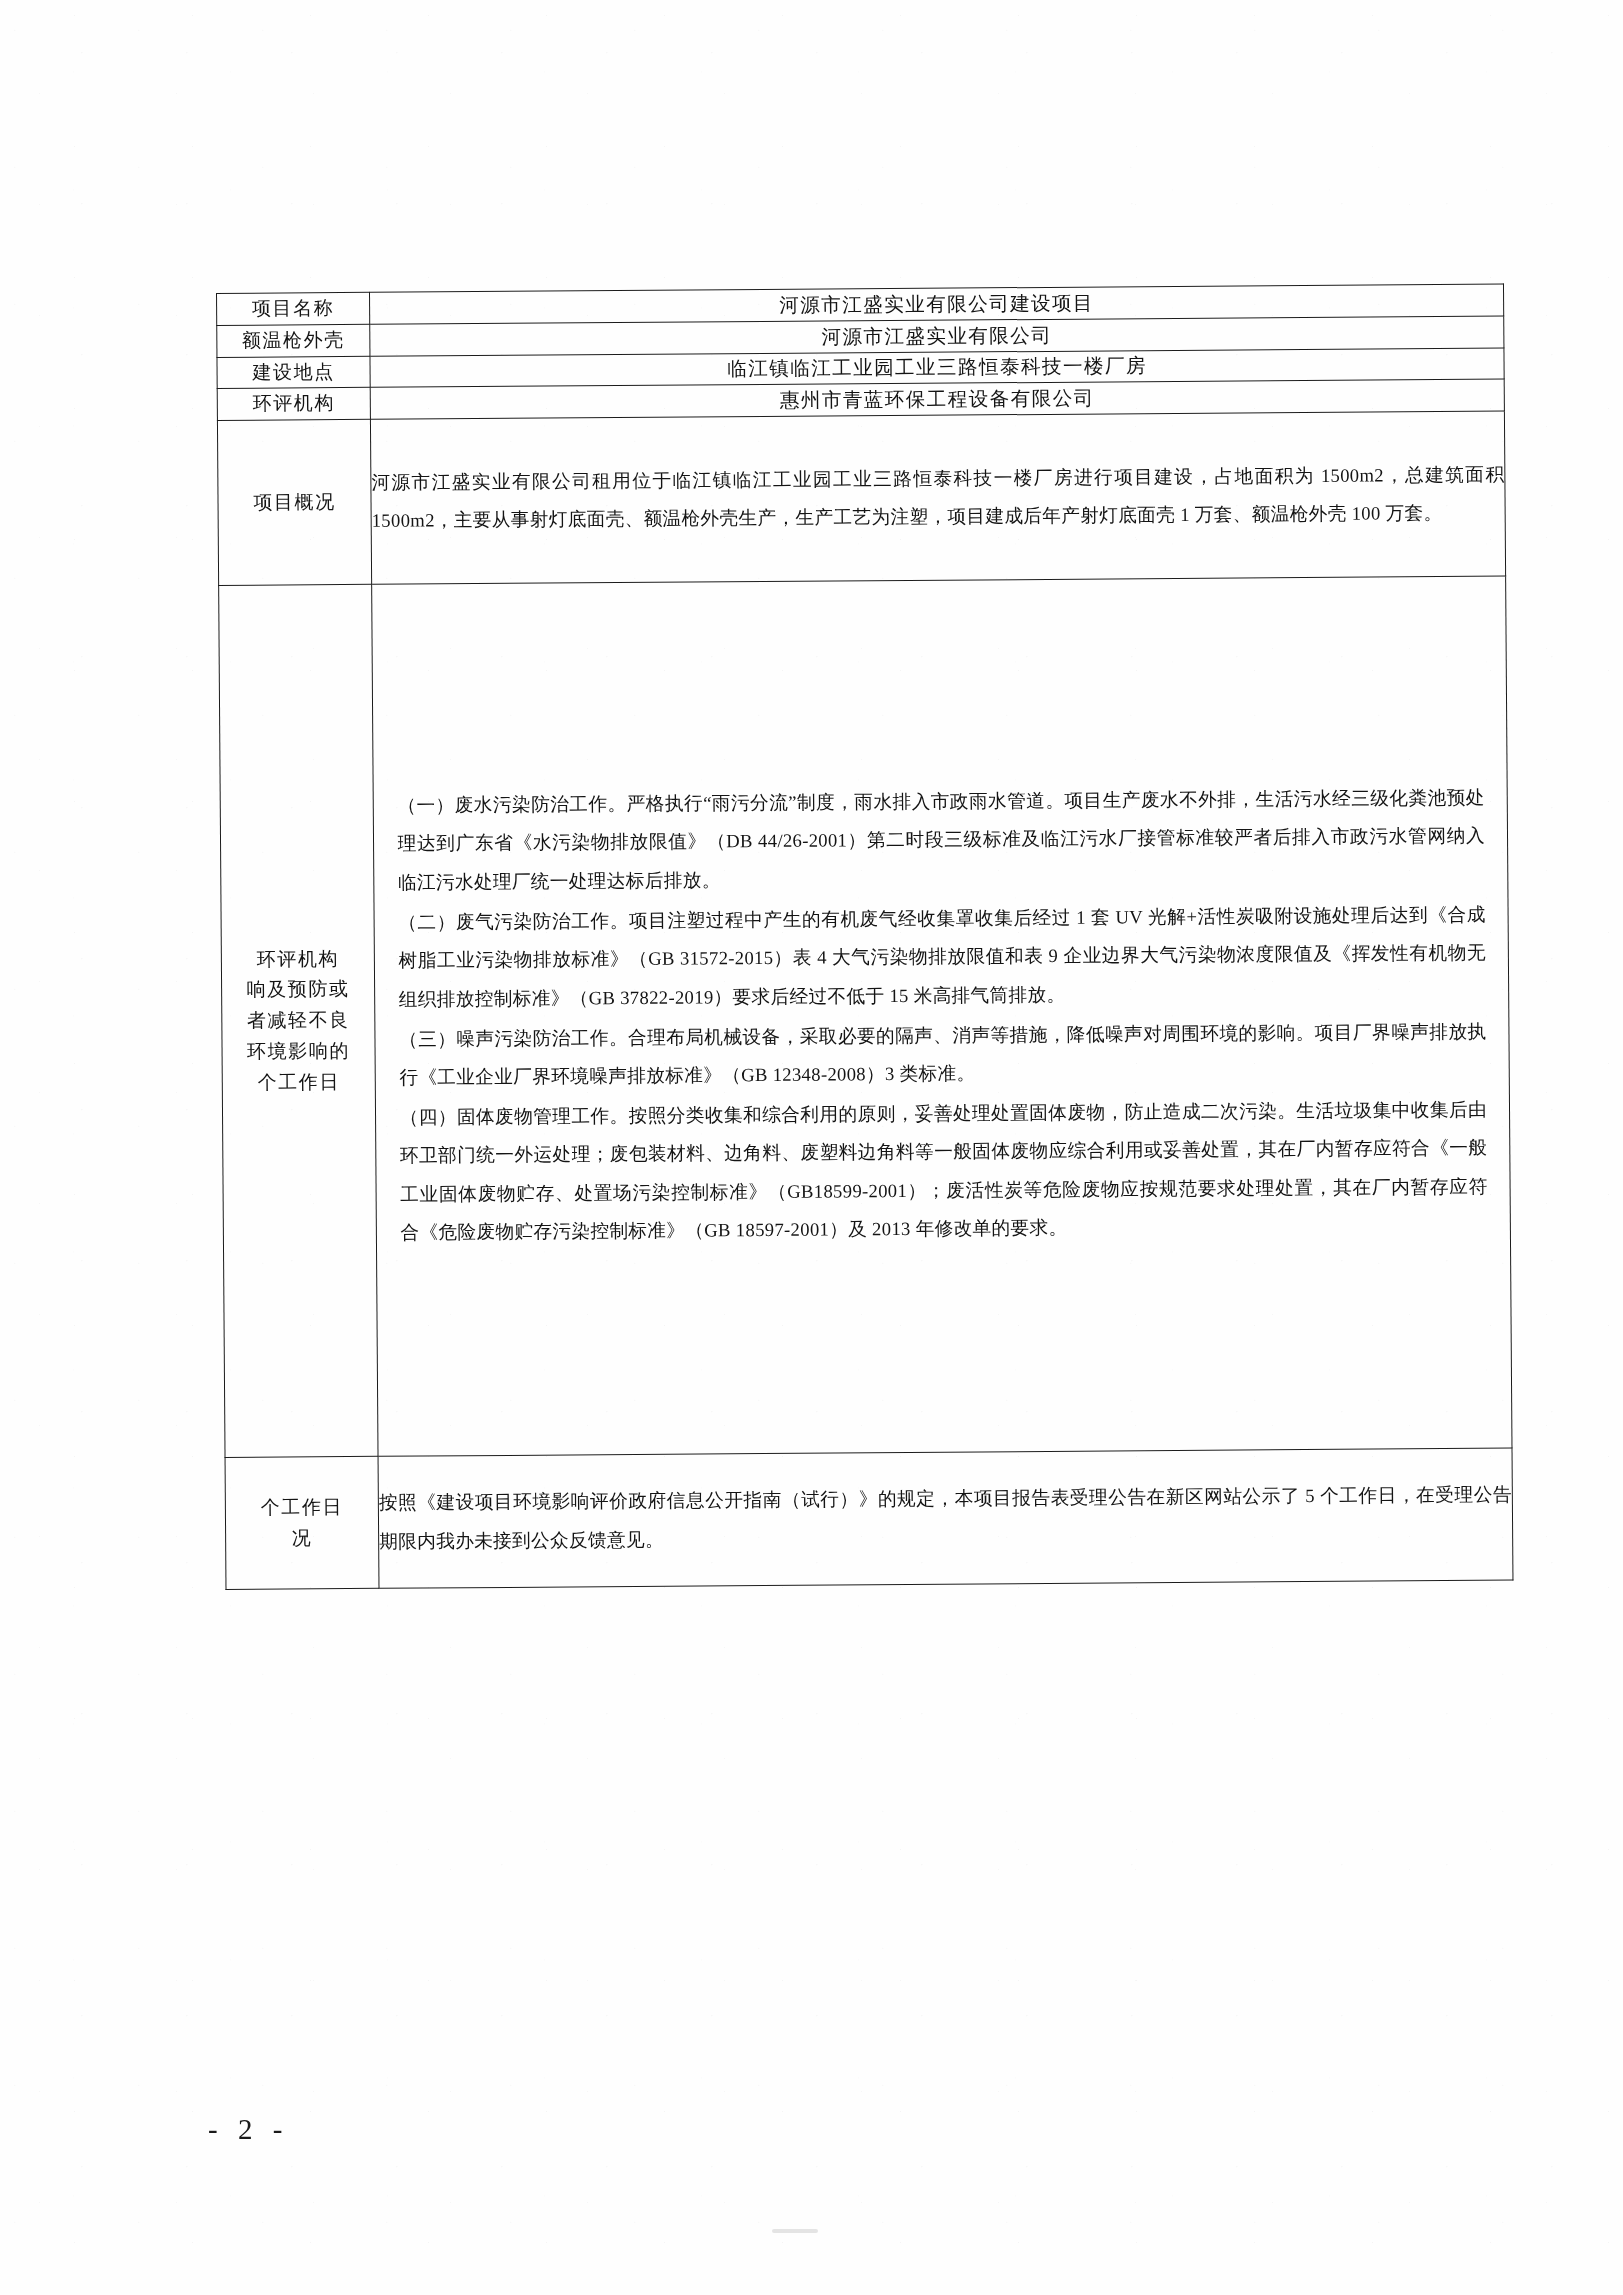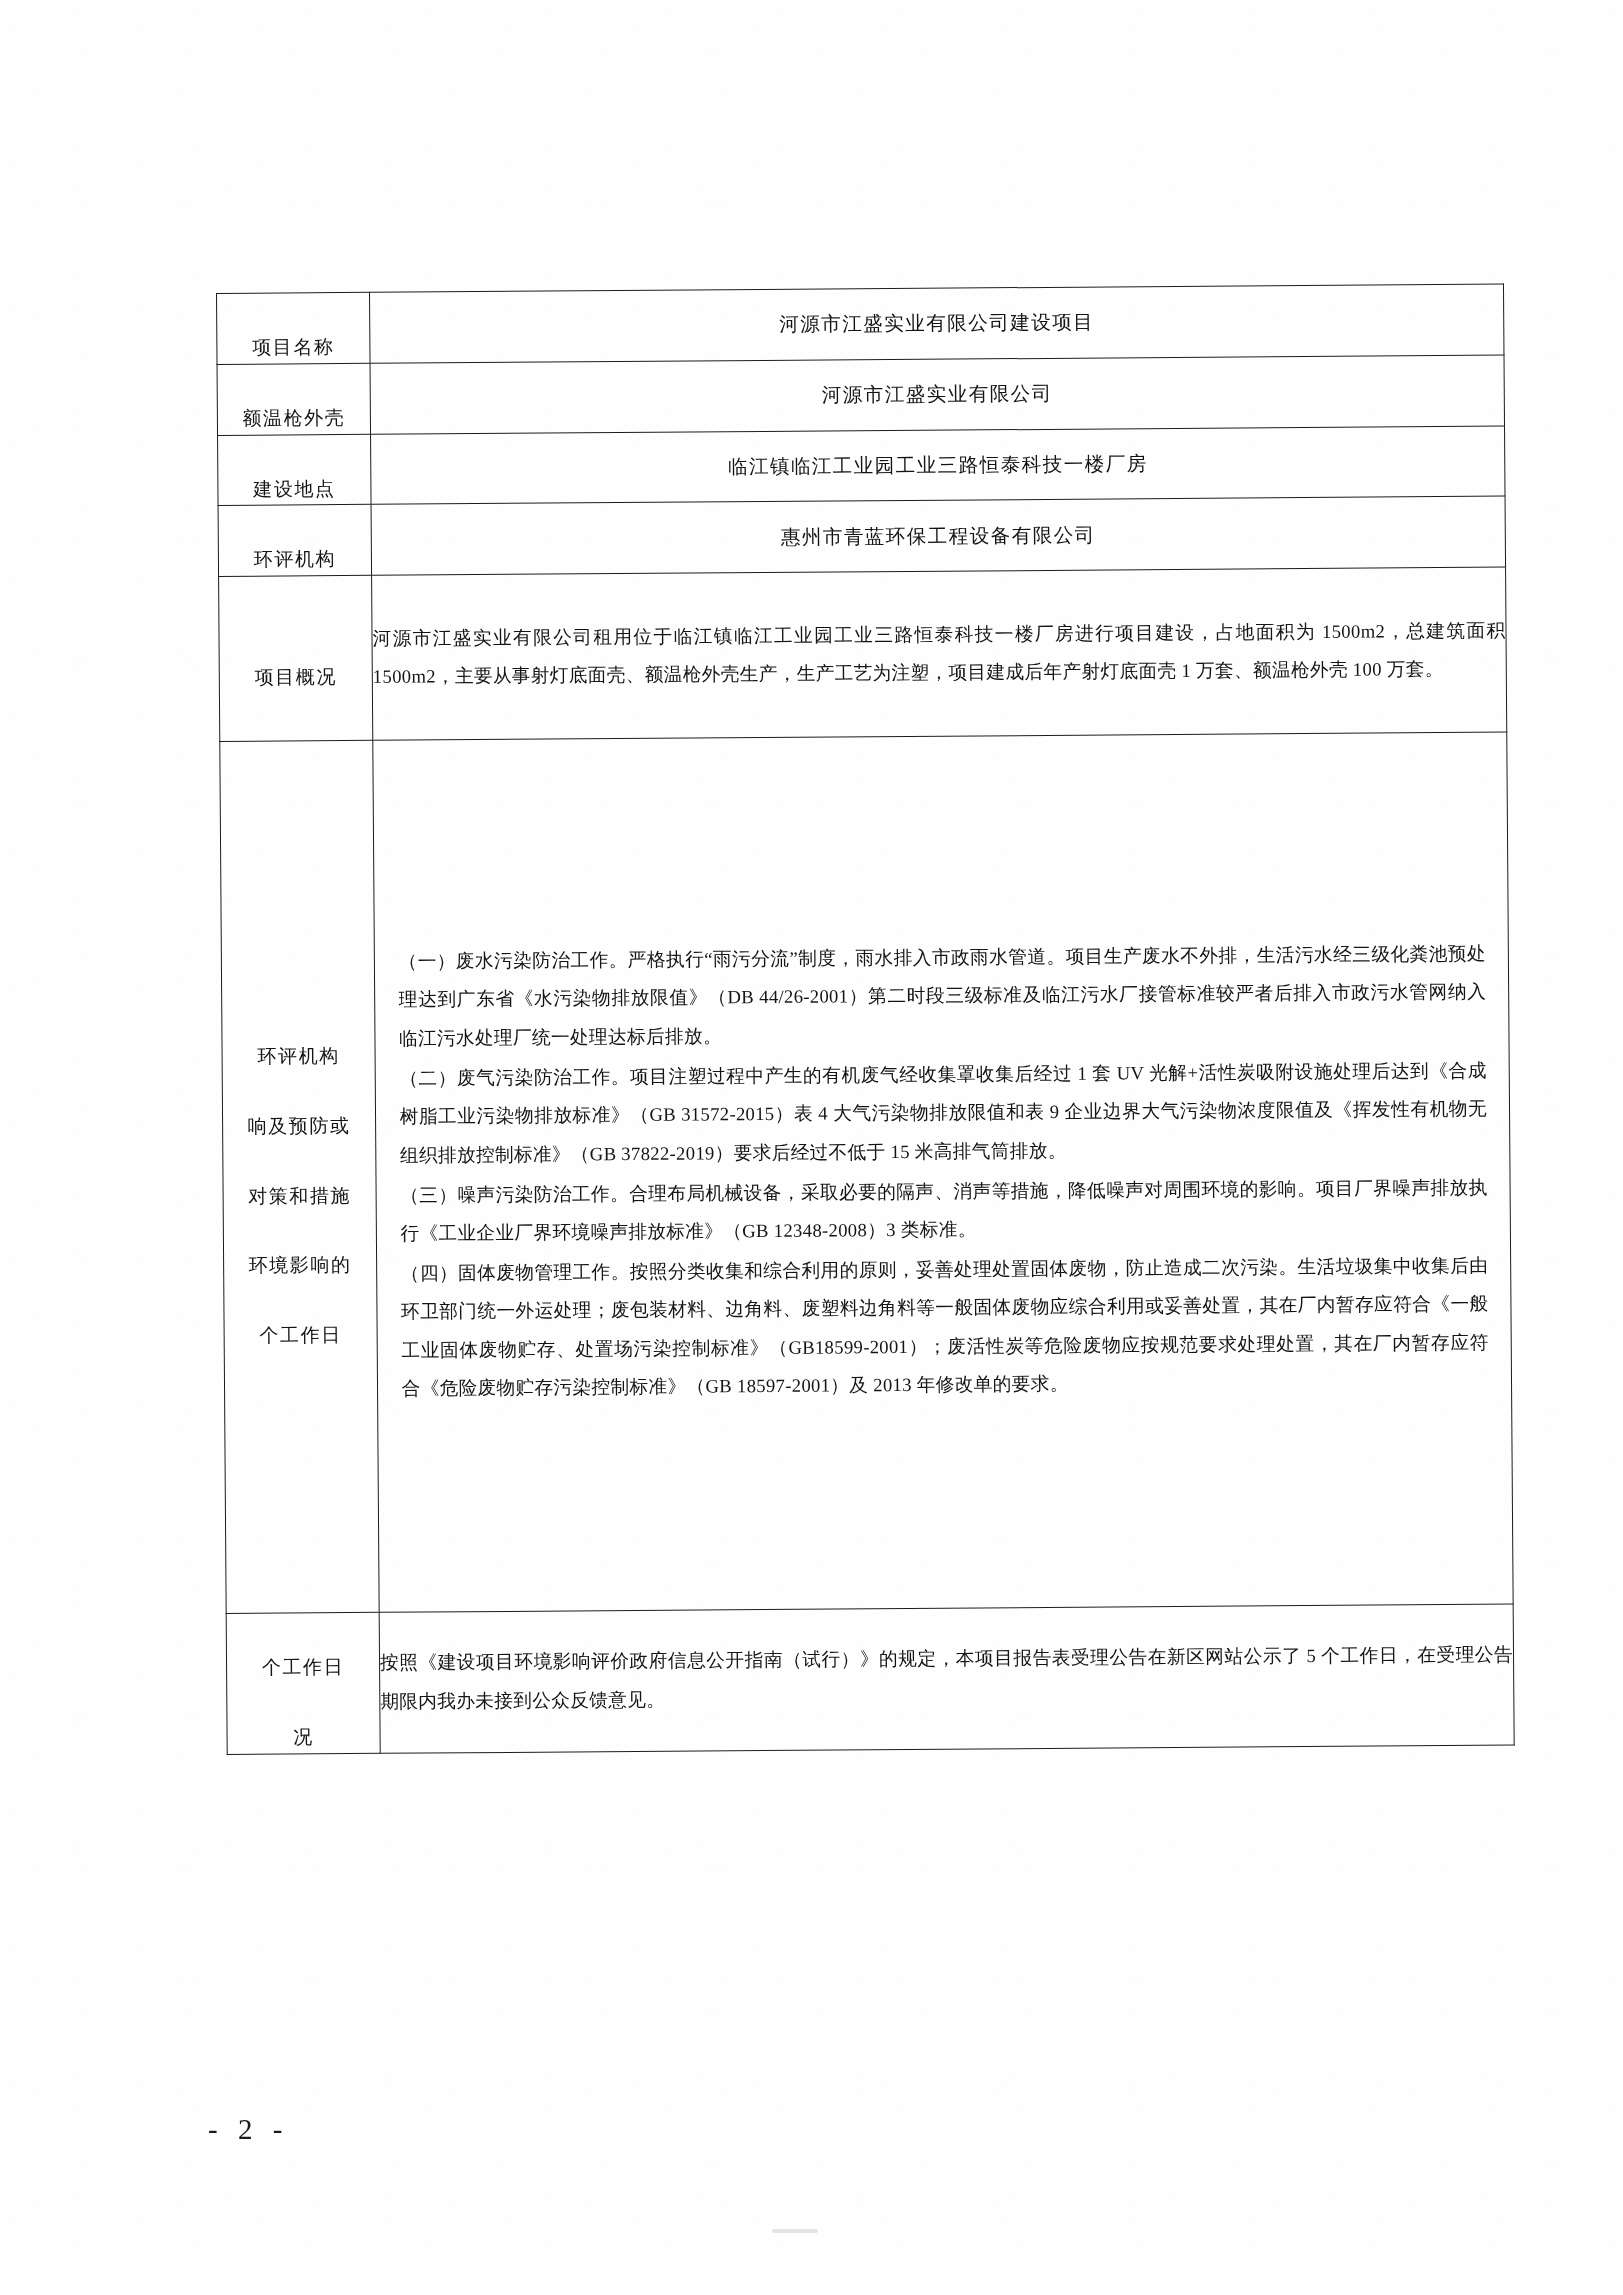--- a/index.html
+++ b/index.html
@@ -63,21 +63,21 @@
 
   
   .label-cell {
     text-align: center;
     font-size: 19px;
     line-height: 1.62;
     letter-spacing: 1.6px;
     color: #141414;
     padding: 9.2px 6.5px;
   }
-  .label-cell .lbl-line { display: block; white-space: nowrap; margin-top: 39px; }
+  .label-cell .lbl-line { display: block; white-space: nowrap; }
 
   
   .value-center {
     text-align: center;
     font-size: 19.6px;
     letter-spacing: 1.4px;
     color: #141414;
     padding: 22px 13px 23.6px 13px;
   }
 
@@ -188,21 +188,21 @@
         </td>
         <td class="value-body summary-cell">
           <p>河源市江盛实业有限公司租用位于临江镇临江工业园工业三路恒泰科技一楼厂房进行项目建设，占地面积为 1500m2，总建筑面积 1500m2，主要从事射灯底面壳、额温枪外壳生产，生产工艺为注塑，项目建成后年产射灯底面壳 1 万套、额温枪外壳 100 万套。</p>
         </td>
       </tr>
 
       <tr>
         <td class="label-cell tall-label">
           <span class="lbl-line">环评机构</span>
           <span class="lbl-line">响及预防或</span>
-          <span class="lbl-line">对策和措施</span>
+          <span class="lbl-line">者减轻不良</span>
           <span class="lbl-line">环境影响的</span>
           <span class="lbl-line">个工作日</span>
         </td>
         <td class="measures-cell">
           <div class="measures-inner">
             <p>（一）废水污染防治工作。严格执行“雨污分流”制度，雨水排入市政雨水管道。项目生产废水不外排，生活污水经三级化粪池预处理达到广东省《水污染物排放限值》（DB 44/26-2001）第二时段三级标准及临江污水厂接管标准较严者后排入市政污水管网纳入临江污水处理厂统一处理达标后排放。</p>
             <p>（二）废气污染防治工作。项目注塑过程中产生的有机废气经收集罩收集后经过 1 套 UV 光解+活性炭吸附设施处理后达到《合成树脂工业污染物排放标准》（GB 31572-2015）表 4 大气污染物排放限值和表 9 企业边界大气污染物浓度限值及《挥发性有机物无组织排放控制标准》（GB 37822-2019）要求后经过不低于 15 米高排气筒排放。</p>
             <p>（三）噪声污染防治工作。合理布局机械设备，采取必要的隔声、消声等措施，降低噪声对周围环境的影响。项目厂界噪声排放执行《工业企业厂界环境噪声排放标准》（GB 12348-2008）3 类标准。</p>
             <p>（四）固体废物管理工作。按照分类收集和综合利用的原则，妥善处理处置固体废物，防止造成二次污染。生活垃圾集中收集后由环卫部门统一外运处理；废包装材料、边角料、废塑料边角料等一般固体废物应综合利用或妥善处置，其在厂内暂存应符合《一般工业固体废物贮存、处置场污染控制标准》（GB18599-2001）；废活性炭等危险废物应按规范要求处理处置，其在厂内暂存应符合《危险废物贮存污染控制标准》（GB 18597-2001）及 2013 年修改单的要求。</p>
           </div>

